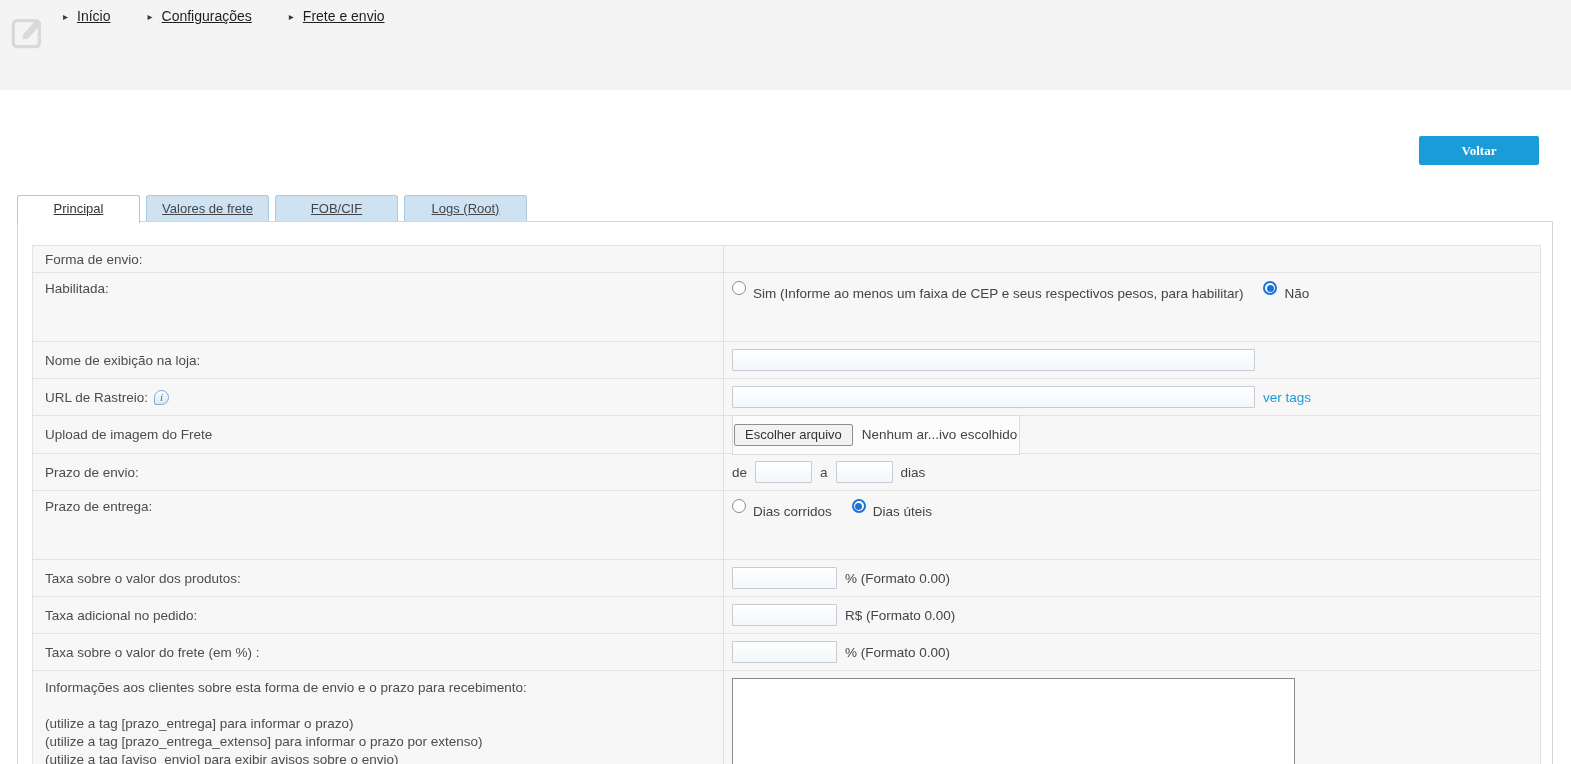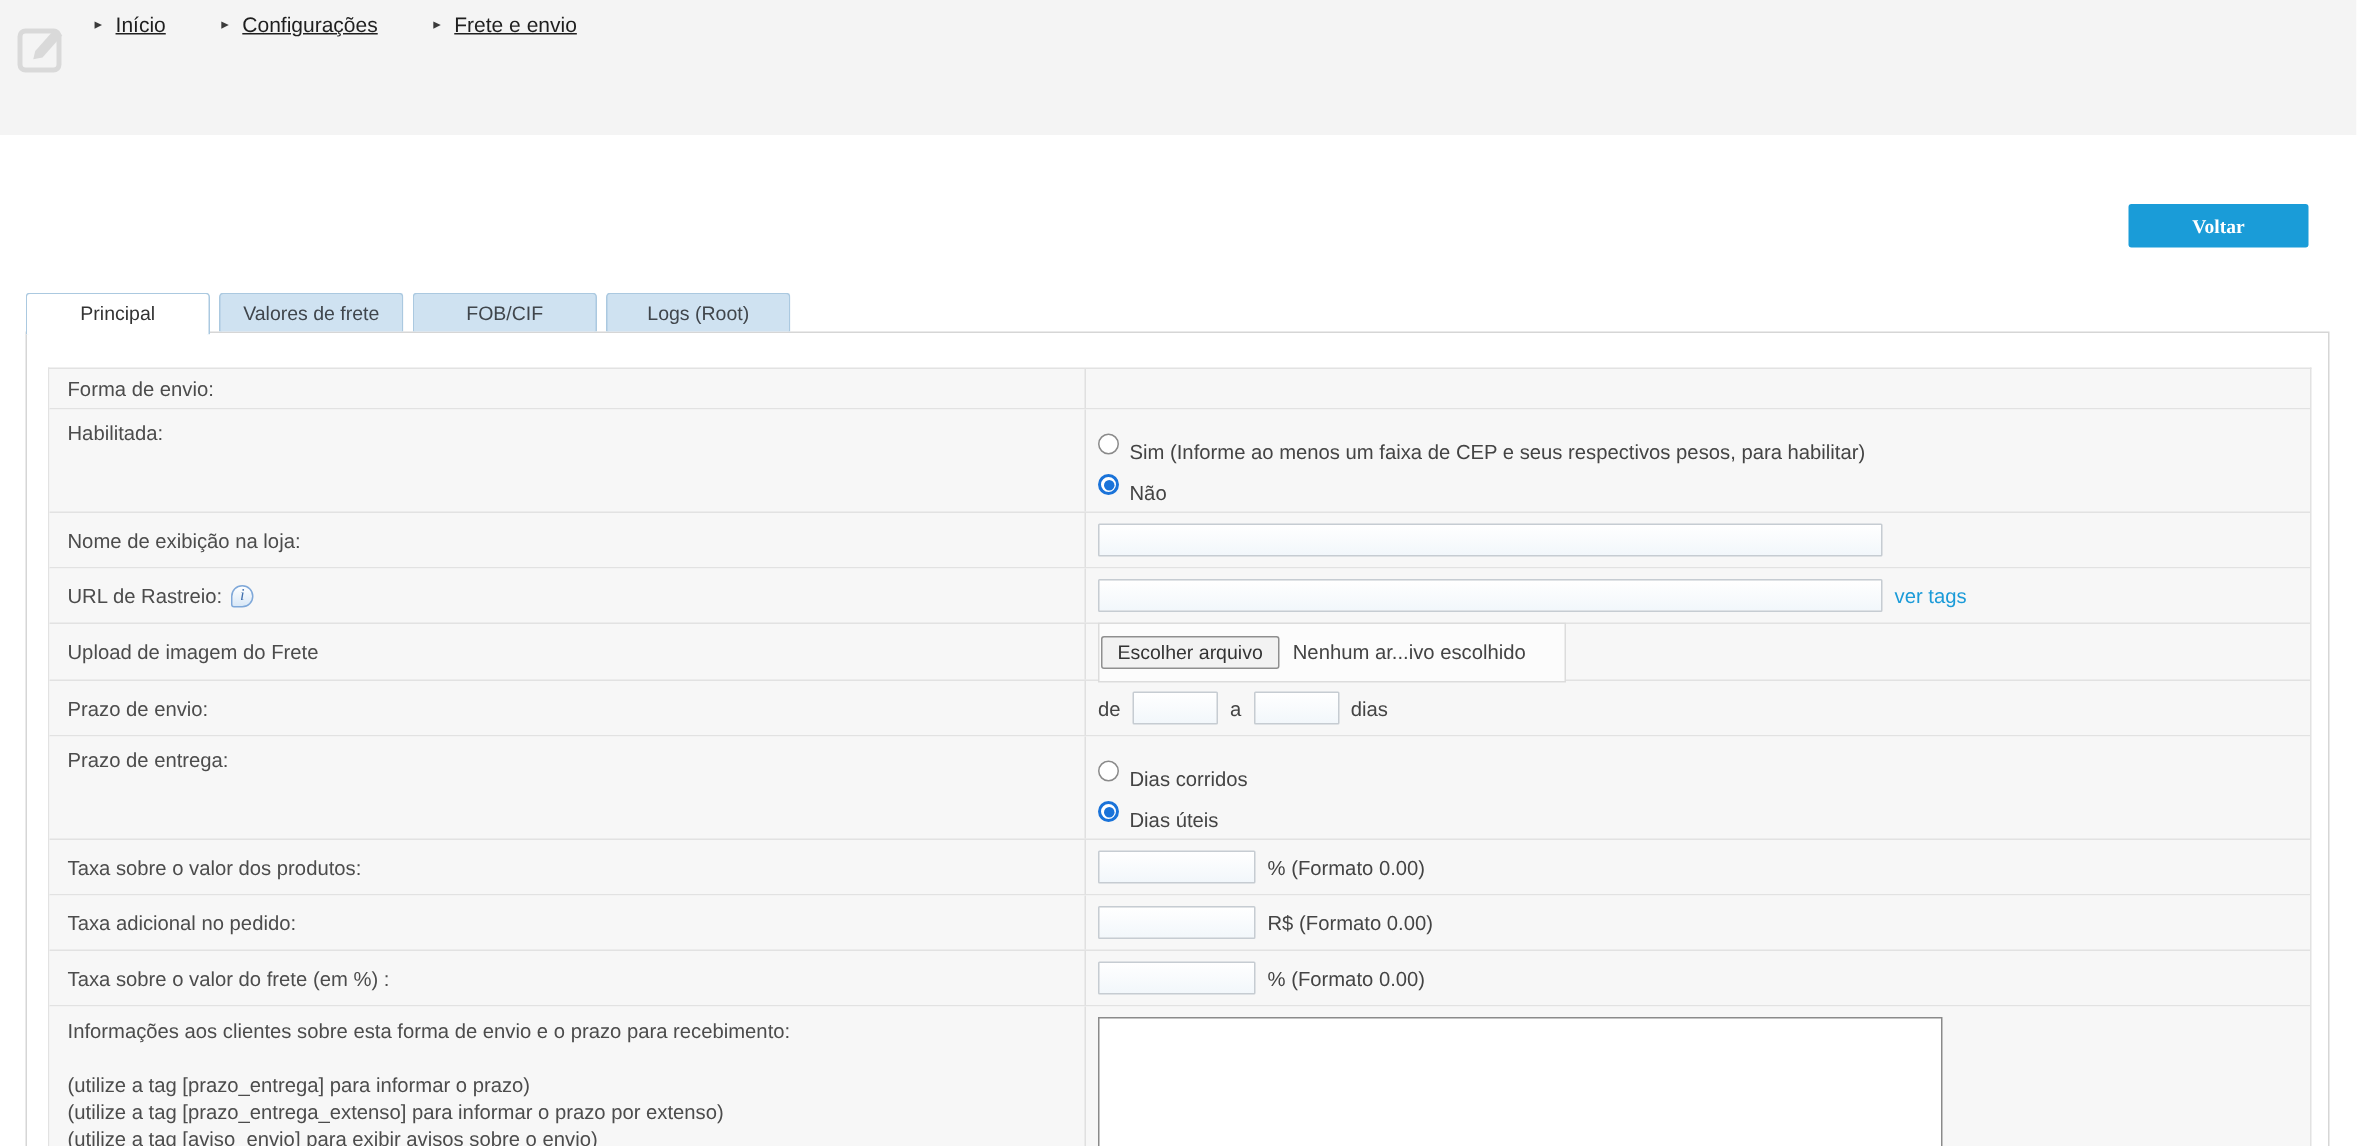--- a/index.html
+++ b/index.html
@@ -19,59 +19,59 @@
 
   
   .btn-voltar { position:absolute; left:1419px; top:136px; width:120px; height:29px;
     background:#1a9cd8; border:none; border-radius:2px; color:#fff; font-size:13px;
     font-weight:bold; font-family:Liberation Serif, serif; cursor:pointer; }
 
   
   .tabs { position:absolute; left:17px; top:195px; display:flex; gap:6px; z-index:2; }
   .tab { width:123px; height:26px; line-height:25px; text-align:center; font-size:13px;
     color:#40464c; background:#cfe2f1; border:1px solid #abc9e0; border-bottom:none;
-    border-radius:3px 3px 0 0; cursor:pointer; }
+    border-radius:3px 3px 0 0; cursor:pointer;text-decoration:underline; }
   .tab.active { background:#fff; color:#333; height:28px; }
 
   
   .panel { position:absolute; left:17px; top:221px; width:1536px; height:600px;
     background:#fff; border:1px solid #d6d6d6; }
   .ftable { position:absolute; left:14px; top:23px; width:1509px;
     border:1px solid #e2e2e2; border-bottom:none; }
   .frow { display:flex; background:#f7f7f7; border-bottom:1px solid #e2e2e2; }
   .cell-label { width:691px; flex:0 0 691px; padding:0 12px; border-right:1px solid #e0e0e0;
     font-size:13.5px; color:#4c4c4c; display:flex; align-items:center; }
   .cell-value { flex:1; padding:0 8px; display:flex; align-items:center;
     font-size:13.5px; color:#444; }
   .top-align { align-items:flex-start; }
   .h28 { height:27px; } .h37 { height:37px; } .h38 { height:38px; } .h69 { height:69px; }
   .h130 { height:140px; }
 
-  .col { display:flex; flex-direction:column; justify-content:flex-end; }
+  .col { display:flex; flex-direction:row; justify-content:flex-start;gap:20px; }
 
   
   .ti { height:22px; border:1px solid #c6ccd2; border-radius:1px;
     background:linear-gradient(to bottom,#ffffff,#f2f7fb); font-size:13px; padding:0 4px;
     font-family:"Liberation Sans",sans-serif; }
   .w523 { width:523px; } .w57 { width:57px; } .w105 { width:105px; }
   .gap8 > * { margin-right:8px; }
   .link { color:#1b9bd8; cursor:pointer; margin-left:8px; font-size:13.5px; }
 
   
   .radio-line { display:flex; align-items:flex-start; height:27px; }
   .radio { width:14px; height:14px; border-radius:50%; border:1px solid #8a8a8a;
     background:#fff; flex:0 0 14px; margin-top:2px; position:relative; cursor:pointer; }
   .radio.checked { border:2px solid #1a73d9; }
   .radio.checked::after { content:""; position:absolute; inset:1.5px;
     border-radius:50%; background:#1a73d9; }
   .radio-text { margin-left:7px; margin-top:7px; font-size:13.5px; color:#444; }
 
   
   .file-wrap { display:flex; align-items:center; height:40px; border:1px solid #dcdcdc;
-    background:#fcfcfc; padding:1px 26px 1px 1px; }
+    background:#fcfcfc; padding:1px 2px 1px 1px; }
   .file-btn { height:22px; padding:0 10px; border:1px solid #8f8f8f; border-radius:2px;
     background:#f2f2f2; font-size:13px; color:#333; font-family:"Liberation Sans",sans-serif;
     margin-right:9px; cursor:pointer; }
   .file-name { font-size:13.5px; color:#444;text-align:right; }
 
   
   .info-icon { display:inline-block; width:15px; height:15px; margin-left:6px;
     border:1px solid #7fa8d9; border-radius:50% 50% 50% 2px;
     background:linear-gradient(#ffffff,#d9e8f7); color:#3f6fae; font-size:11px;
     font-style:italic; font-family:"Liberation Serif",serif; text-align:center;

